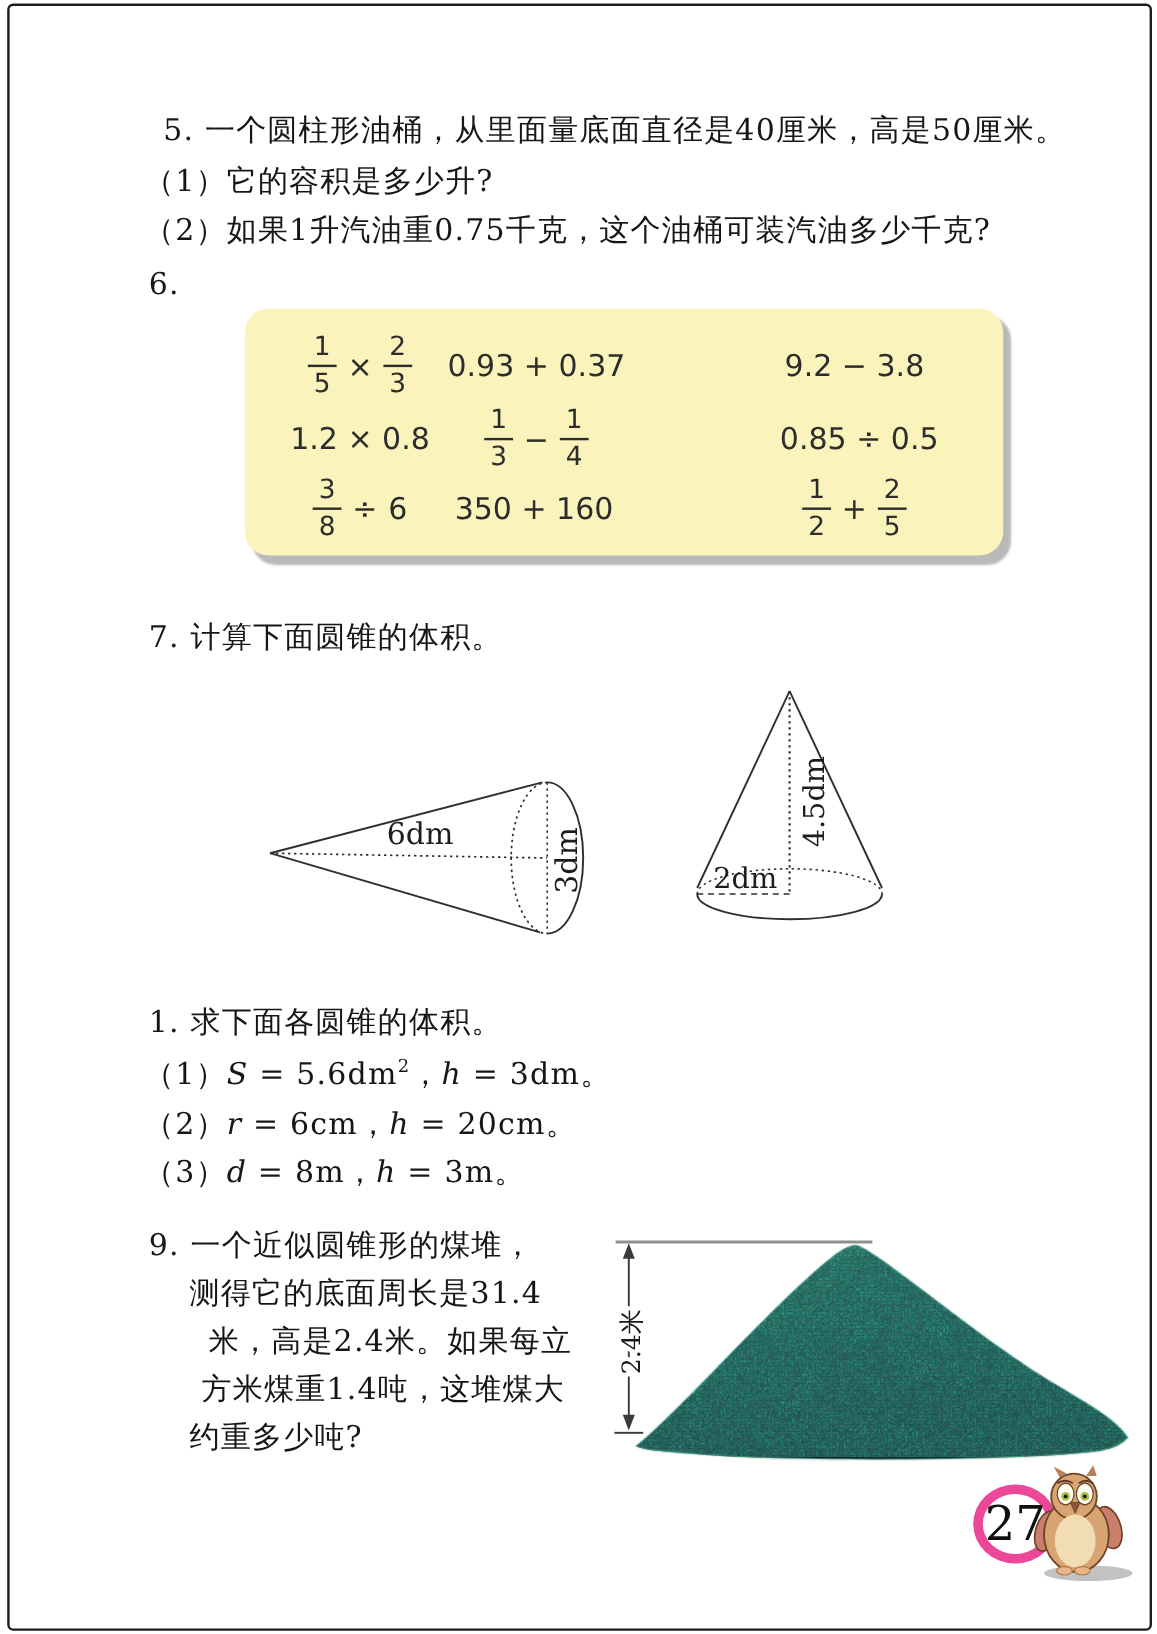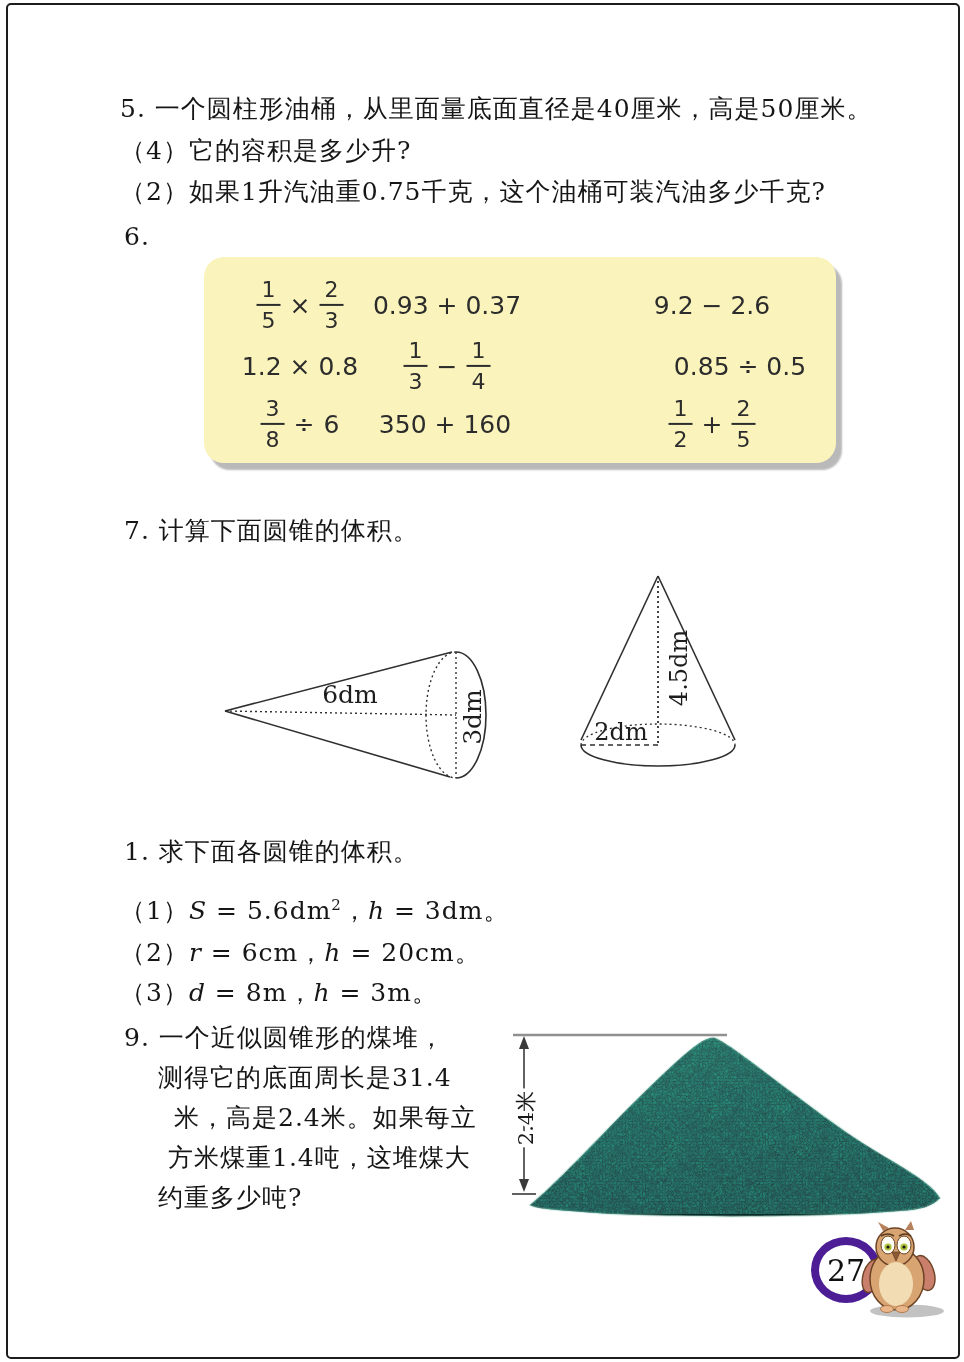--- a/index.html
+++ b/index.html
@@ -15,71 +15,71 @@
         box-shadow:6px 7px 2px #b9b9b9;}
   .cell{position:absolute;transform:translate(-50%,-50%);
         display:flex;align-items:center;white-space:nowrap;
         font-family:"DejaVu Sans", sans-serif;font-size:25px;color:#2c2c2c;}
   .frac{display:inline-flex;flex-direction:column;text-align:center;
         font-size:22px;line-height:1.05;}
   .frac .num{padding:0 5px 3px;border-bottom:2px solid #2c2c2c;}
   .frac .den{padding:3px 5px 0;}
   .op{margin:0 9px;}
   
-  .p8item{position:absolute;font-size:25px;letter-spacing:1px;white-space:nowrap;margin-top:16px;}
+  .p8item{position:absolute;font-size:25px;letter-spacing:1px;white-space:nowrap;}
   .var{font-style:italic;}
   .p8item sup{font-size:15px;vertical-align:super;}
   
   svg{position:absolute;overflow:visible;}
   svg text{font-family:"DejaVu Serif", serif;}
   
   .page-badge{position:absolute;left:811px;top:1237px;width:54px;height:50px;
-        background:#fff;border:8px solid #4c1d95;border-radius:50%;
+        background:#fff;border:8px solid #ec4899;border-radius:50%;
         display:flex;align-items:center;justify-content:center;
-        font-size:30px;color:#101010;z-index:3;}
+        font-size:40px;color:#101010;z-index:3;}
 </style>
 </head>
 <body>
 
 <div class="page-frame"></div>
 
-<div class="tline" style="left:120px;top:93px">5. 一个圆柱形油桶，从里面量底面直径是40厘米，高是50厘米。</div>
-<div class="tline" style="left:120px;top:135px">（4）它的容积是多少升?</div>
+<div class="tline" style="left:136px;top:93px">5. 一个圆柱形油桶，从里面量底面直径是40厘米，高是50厘米。</div>
+<div class="tline" style="left:120px;top:135px">（1）它的容积是多少升?</div>
 <div class="tline" style="left:120px;top:176px">（2）如果1升汽油重0.75千克，这个油桶可装汽油多少千克?</div>
 
 <div class="tline" style="left:124px;top:221px">6.</div>
 
 <div class="box6">
   <div class="cell" style="left:96px;top:48px">
     <span class="frac">
         <span class="num">1</span>
         <span class="den">5</span>
       </span>
     <span class="op">×</span>
     <span class="frac">
         <span class="num">2</span>
         <span class="den">3</span>
       </span>
   </div>
   <div class="cell" style="left:243px;top:48px">0.93 + 0.37</div>
-  <div class="cell" style="left:508px;top:48px">9.2 − 2.6</div>
+  <div class="cell" style="left:508px;top:48px">9.2 − 3.8</div>
 
   <div class="cell" style="left:96px;top:109px">1.2 × 0.8</div>
   <div class="cell" style="left:243px;top:109px">
     <span class="frac">
         <span class="num">1</span>
         <span class="den">3</span>
       </span>
     <span class="op">−</span>
     <span class="frac">
         <span class="num">1</span>
         <span class="den">4</span>
       </span>
   </div>
-  <div class="cell" style="left:536px;top:109px">0.85 ÷ 0.5</div>
+  <div class="cell" style="left:512px;top:109px">0.85 ÷ 0.5</div>
 
   <div class="cell" style="left:96px;top:167px">
     <span class="frac">
         <span class="num">3</span>
         <span class="den">8</span>
       </span>
     <span class="op">÷</span>
     <span>6</span>
   </div>
   <div class="cell" style="left:241px;top:167px">350 + 160</div>

